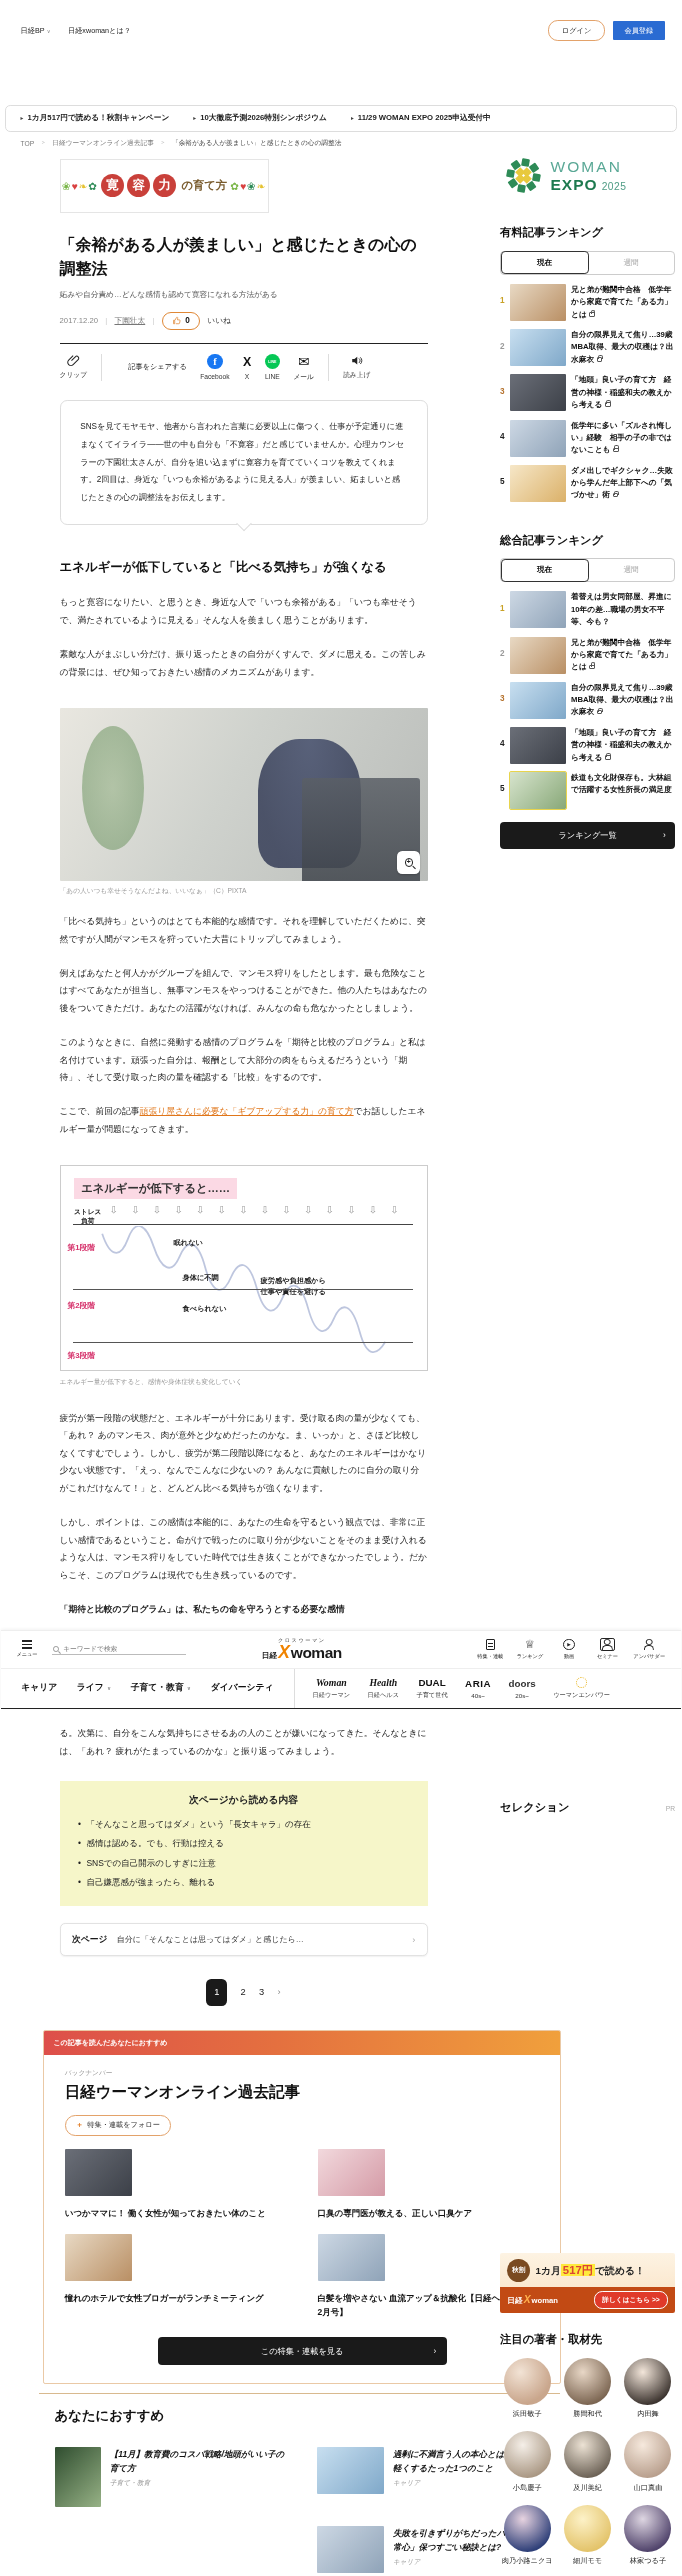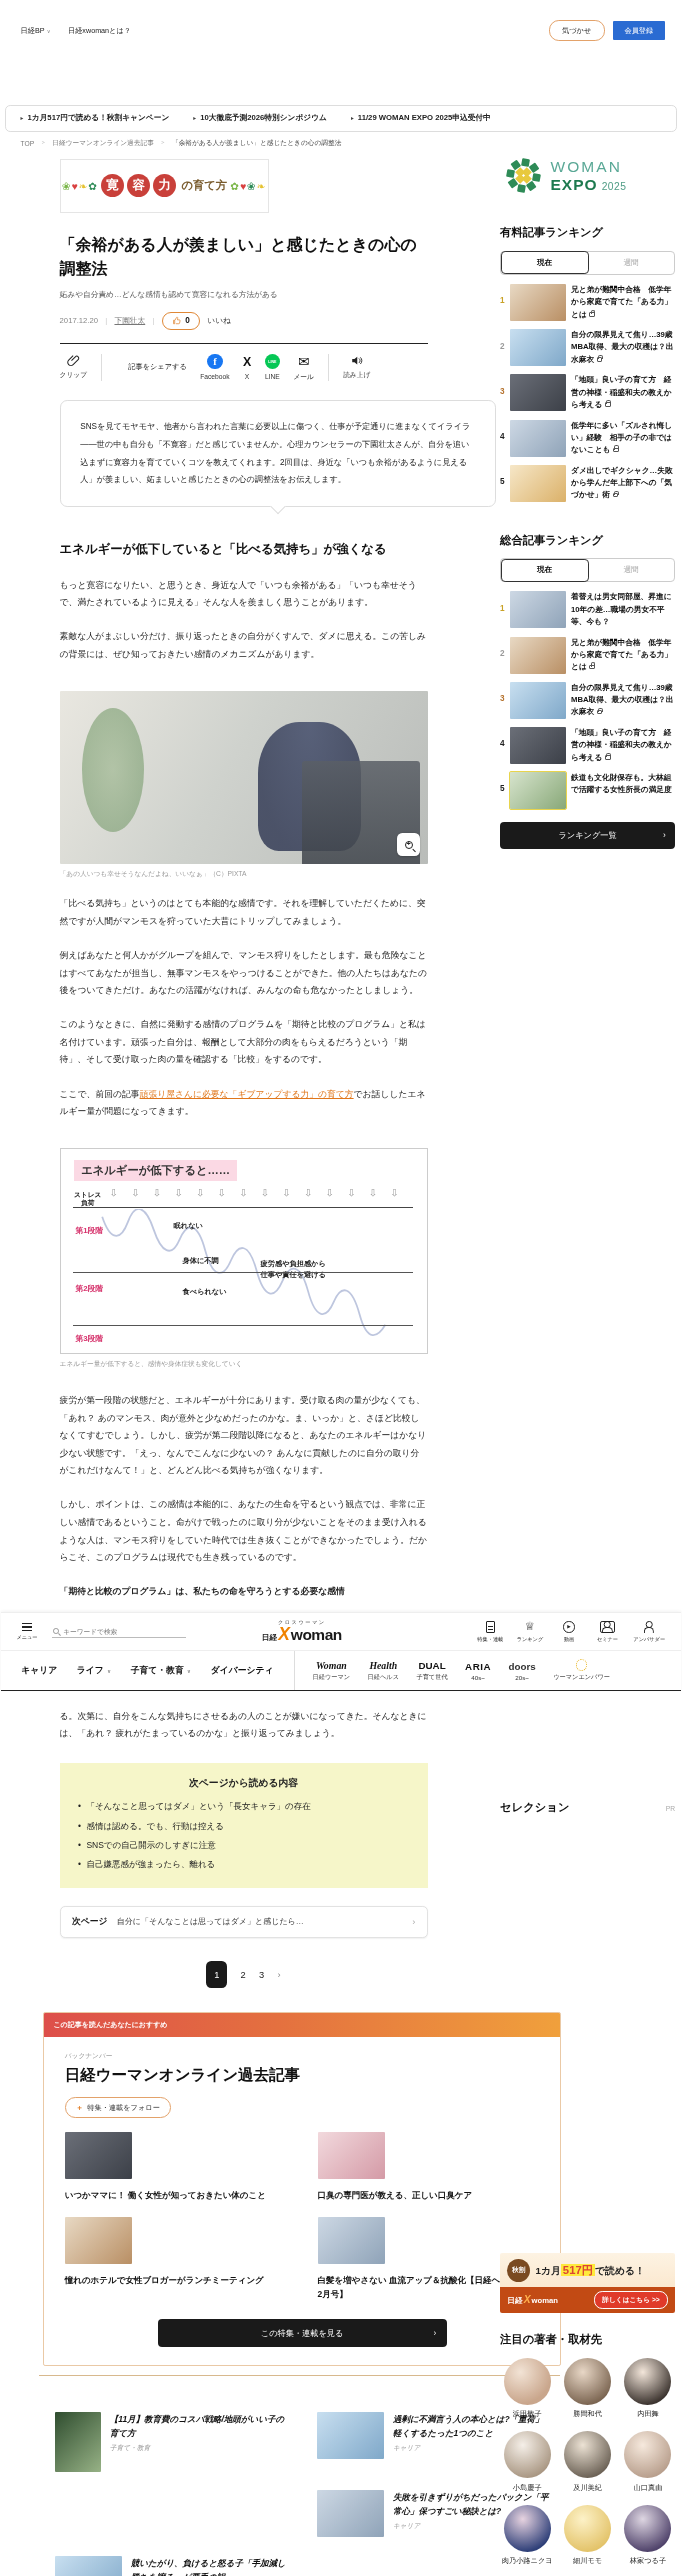--- a/index.html
+++ b/index.html
@@ -51,21 +51,21 @@
   .a-hr { margin-top:12.4px; border:none; border-top:0.5px solid #222; width:368px; }
   .share-row { margin-top:10.3px; display:flex; align-items:flex-start; gap:13.4px; width:368px; }
   .share-item { display:flex; flex-direction:column; align-items:center; gap:4.1px; font-size:6.7px; color:#333; }
   .share-vsep { width:0.5px; height:27px; background:#ddd; margin:0 1px; }
   .share-label { font-size:7.2px; color:#222; margin-top:8.2px;padding-left:12px; }
   .ic-circle { width:15.5px; height:15.5px; border-radius:50%; display:flex; align-items:center; justify-content:center; color:#fff; font-weight:700; }
   .ic-fb { background:#1877f2; font-family:"Liberation Serif",serif; font-size:10.3px; }
   .ic-x { font-size:12.4px; font-weight:900; color:#111; height:15.5px; display:flex; align-items:center; }
   .ic-line { background:#06c755; font-size:3.6px; }
   .ic-mail { font-size:13.4px; color:#111; line-height:15.5px; }
-  .lead-box { position:relative; margin-top:17.5px; width:436px; border:0.5px solid #ddd; border-radius:7.2px; padding:17.5px 19.6px; font-size:8.2px; line-height:2.15; color:#222; background:#fff; }
+  .lead-box { position:relative; margin-top:17.5px; width:368px; border:0.5px solid #ddd; border-radius:7.2px; padding:17.5px 19.6px; font-size:8.2px; line-height:2.15; color:#222; background:#fff; }
   .lead-box:after { content:""; position:absolute; left:50%; bottom:-5.7px; width:10.3px; height:10.3px; background:#fff; border-right:0.5px solid #ddd; border-bottom:0.5px solid #ddd; transform:translateX(-50%) rotate(45deg); }
   .a-h2 { margin-top:33px; font-size:12.4px; font-weight:800; color:#111; line-height:1.6; width:368px; }
   .a-p { margin-top:16.5px; font-size:8.8px; line-height:2; color:#222; width:368px; }
   .a-p.bold { font-weight:800; }
   .a-link { color:#e0761a; text-decoration:underline; }
   .a-photo { margin-top:27px; width:368px; height:173px; position:relative; background:linear-gradient(120deg,#e9e7e0 0%,#cfd2cd 45%,#b9bcb9 100%); border-radius:1px; }
   .a-photo .blob1{position:absolute;left:6%;top:10%;width:62px;height:124px;background:radial-gradient(ellipse at center,#8fae7f,#6f9663 70%);opacity:.55;border-radius:50%;}
   .a-photo .blob2{position:absolute;right:18%;top:18%;width:103px;height:129px;background:radial-gradient(ellipse at top,#3c4666,#2c3450 75%);opacity:.8;border-radius:40% 40% 20% 20%;}
   .a-photo .blob3{position:absolute;right:2%;bottom:0;width:118px;height:103px;background:linear-gradient(180deg,#5a5f66,#3f444b);opacity:.85;border-radius:3.1px 3.1px 0 0;}
   .zoom-btn { position:absolute; right:7.2px; bottom:7.2px; width:23px; height:23px; background:#fff; border-radius:5.2px; display:flex; align-items:center; justify-content:center; box-shadow:0 0.5px 2.1px rgba(0,0,0,.2); }
@@ -76,21 +76,21 @@
 
   
   .diagram { margin-top:27px; width:368px; height:206px; border:0.5px solid #ccc; background:#fff; position:relative; padding:11.3px 13.4px; overflow:hidden; }
   .dg-title { display:inline-block; background:#fbd9e4; padding:3.1px 7.2px; font-size:11.3px; font-weight:800; color:#333; }
   .dg-stress { position:absolute; left:13.4px; top:42px; font-size:6.7px; font-weight:700; line-height:1.3; color:#222; text-align:center; }
   .dg-arrows { position:absolute; left:49px; top:38px; width:289px; display:flex; justify-content:space-between; }
   .st-arrow { color:#9a9a9a; font-size:9.8px; }
   .dg-topline { position:absolute; left:12.4px; top:58px; width:340px; border-top:1px solid #444; }
   .dg-midline { position:absolute; left:12.4px; top:123px; width:340px; border-top:0.8px solid #555; }
   .dg-lowline { position:absolute; left:12.4px; top:176px; width:340px; border-top:0.8px solid #555; }
-  .dg-stage { position:absolute; left:15px; font-size:7.7px; font-weight:800; color:#d6336c; }
+  .dg-stage { position:absolute; left:7px; font-size:7.7px; font-weight:800; color:#d6336c; }
   .dg-text { position:absolute; font-size:7.2px; font-weight:700; color:#222; line-height:1.5; }
   .dg-wave { position:absolute; left:36px; top:60px; opacity:.75; }
 
   
   .yellow-box { margin-top:20.6px; width:368px; background:#f6f6c9; padding:13.4px 17.5px 15.5px; }
   .yb-title { text-align:center; font-size:9.8px; font-weight:800; color:#222; }
   .yb-list { margin-top:9.3px; list-style:none; }
   .yb-list li { font-size:8.5px; color:#222; line-height:1.8; padding-left:9.3px; position:relative; margin-top:4.1px; }
   .yb-list li:before { content:"•"; position:absolute; left:1px; color:#222; }
   .nextpage { margin-top:17.5px; width:368px; border:0.5px solid #e2e2e2; border-radius:5.2px; box-shadow:0 0.5px 1.5px rgba(0,0,0,.06); padding:9.3px 11.3px; display:flex; align-items:center; gap:9.3px; background:#fff; }
@@ -223,21 +223,21 @@
 </style>
 </head>
 <body>
 
 <div class="topbar" data-interactable="false">
   <div class="tb-left">
     <span data-interactable="true"><span>日経BP</span><span class="tb-caret" data-interactable="false">∨</span></span>
     <span data-interactable="true">日経xwomanとは？</span>
   </div>
   <div class="tb-right">
-    <button class="btn-login" data-interactable="true">気づかせ</button>
+    <button class="btn-login" data-interactable="true">ログイン</button>
     <button class="btn-signup" data-interactable="true">会員登録</button>
   </div>
 </div>
 
 <div class="campaign" data-interactable="false">
   <a class="camp-item" data-interactable="true">
       <span class="camp-tri" data-interactable="false">▸</span>
       <span>1カ月517円で読める！秋割キャンペーン</span>
     </a>
   <a class="camp-item" data-interactable="true">
@@ -540,20 +540,21 @@
         <button class="rc-button" data-interactable="true">
               <span>この特集・連載を見る</span>
               <span class="chev" data-interactable="false">›</span>
             </button>
       </div>
     </section>
 
     <hr class="fy-sep" data-interactable="false">
 
     <section class="foryou" data-interactable="false">
+      <h2 class="fy-heading" data-interactable="false">あなたにおすすめ</h2>
       <div class="fy-grid">
         <a class="fy-item" data-interactable="true">
               <span class="fy-thumb cover ph-h" data-interactable="false"></span>
               <span>
                 <span class="fy-title">【11月】教育費のコスパ戦略/地頭がいい子の育て方</span>
                 <div class="fy-cat">子育て・教育</div>
               </span>
             </a>
         <a class="fy-item" data-interactable="true">
               <span class="fy-thumb ph-g" data-interactable="false"></span>

